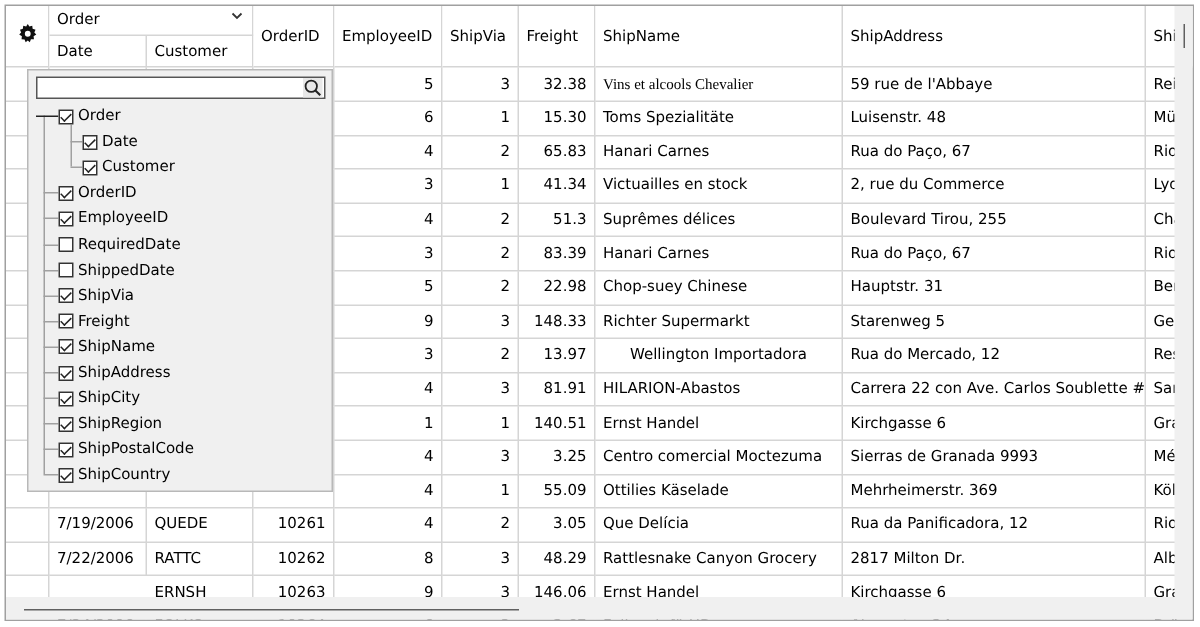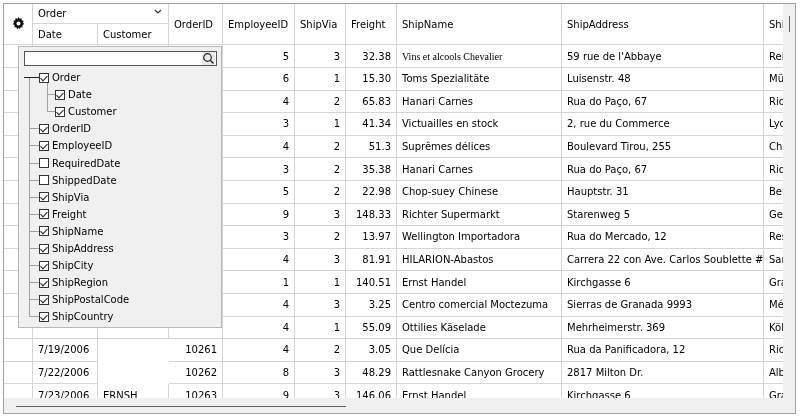--- a/index.html
+++ b/index.html
@@ -243,21 +243,21 @@
         <div class="cell num" style="left: 165px; width: 54px;">
           <span></span>
         </div>
         <div class="cell num" style="left: 219px; width: 72px;">
           <span>3</span>
         </div>
         <div class="cell num" style="left: 291px; width: 51px;">
           <span>2</span>
         </div>
         <div class="cell num" style="left: 342px; width: 51px;">
-          <span>35.38</span>
+          <span>83.39</span>
         </div>
         <div class="cell" style="left: 393px; width: 165px;">
           <span>Hanari Carnes</span>
         </div>
         <div class="cell" style="left: 558px; width: 202px;">
           <span>Rua do Paço, 67</span>
         </div>
         <div class="cell" style="left: 760px; width: 40px;">
           <span>Rio</span>
         </div>
@@ -335,21 +335,21 @@
         </div>
         <div class="cell num" style="left: 219px; width: 72px;">
           <span>3</span>
         </div>
         <div class="cell num" style="left: 291px; width: 51px;">
           <span>2</span>
         </div>
         <div class="cell num" style="left: 342px; width: 51px;">
           <span>13.97</span>
         </div>
-        <div class="cell" style="left: 393px; width: 165px;">
+        <div class="cell" style="left: 393px; width: 165px; justify-content: center;">
           <span>Wellington Importadora</span>
         </div>
         <div class="cell" style="left: 558px; width: 202px;">
           <span>Rua do Mercado, 12</span>
         </div>
         <div class="cell" style="left: 760px; width: 40px;">
           <span>Res</span>
         </div>
       </div>
       <div class="row" style="top: 244.4px;">
@@ -470,20 +470,23 @@
         </div>
         <div class="cell" style="left: 760px; width: 40px;">
           <span>Köl</span>
         </div>
       </div>
       <div class="row" style="top: 334.8px;">
         <div class="cell" style="left: 0px; width: 29px;"></div>
         <div class="cell" style="left: 29px; width: 65px;">
           <span>7/19/2006</span>
         </div>
+        <div class="cell" style="left: 94px; width: 71px;">
+          <span>QUEDE</span>
+        </div>
         <div class="cell num" style="left: 165px; width: 54px;">
           <span>10261</span>
         </div>
         <div class="cell num" style="left: 219px; width: 72px;">
           <span>4</span>
         </div>
         <div class="cell num" style="left: 291px; width: 51px;">
           <span>2</span>
         </div>
         <div class="cell num" style="left: 342px; width: 51px;">
@@ -497,20 +500,23 @@
         </div>
         <div class="cell" style="left: 760px; width: 40px;">
           <span>Rio</span>
         </div>
       </div>
       <div class="row" style="top: 357.4px;">
         <div class="cell" style="left: 0px; width: 29px;"></div>
         <div class="cell" style="left: 29px; width: 65px;">
           <span>7/22/2006</span>
         </div>
+        <div class="cell" style="left: 94px; width: 71px;">
+          <span>RATTC</span>
+        </div>
         <div class="cell num" style="left: 165px; width: 54px;">
           <span>10262</span>
         </div>
         <div class="cell num" style="left: 219px; width: 72px;">
           <span>8</span>
         </div>
         <div class="cell num" style="left: 291px; width: 51px;">
           <span>3</span>
         </div>
         <div class="cell num" style="left: 342px; width: 51px;">
@@ -521,23 +527,20 @@
         </div>
         <div class="cell" style="left: 558px; width: 202px;">
           <span>2817 Milton Dr.</span>
         </div>
         <div class="cell" style="left: 760px; width: 40px;">
           <span>Albu</span>
         </div>
       </div>
       <div class="row" style="top: 380px;">
         <div class="cell" style="left: 0px; width: 29px;"></div>
-        <div class="cell" style="left: 29px; width: 65px;">
-          <span>7/23/2006</span>
-        </div>
         <div class="cell" style="left: 94px; width: 71px;">
           <span>ERNSH</span>
         </div>
         <div class="cell num" style="left: 165px; width: 54px;">
           <span>10263</span>
         </div>
         <div class="cell num" style="left: 219px; width: 72px;">
           <span>9</span>
         </div>
         <div class="cell num" style="left: 291px; width: 51px;">

